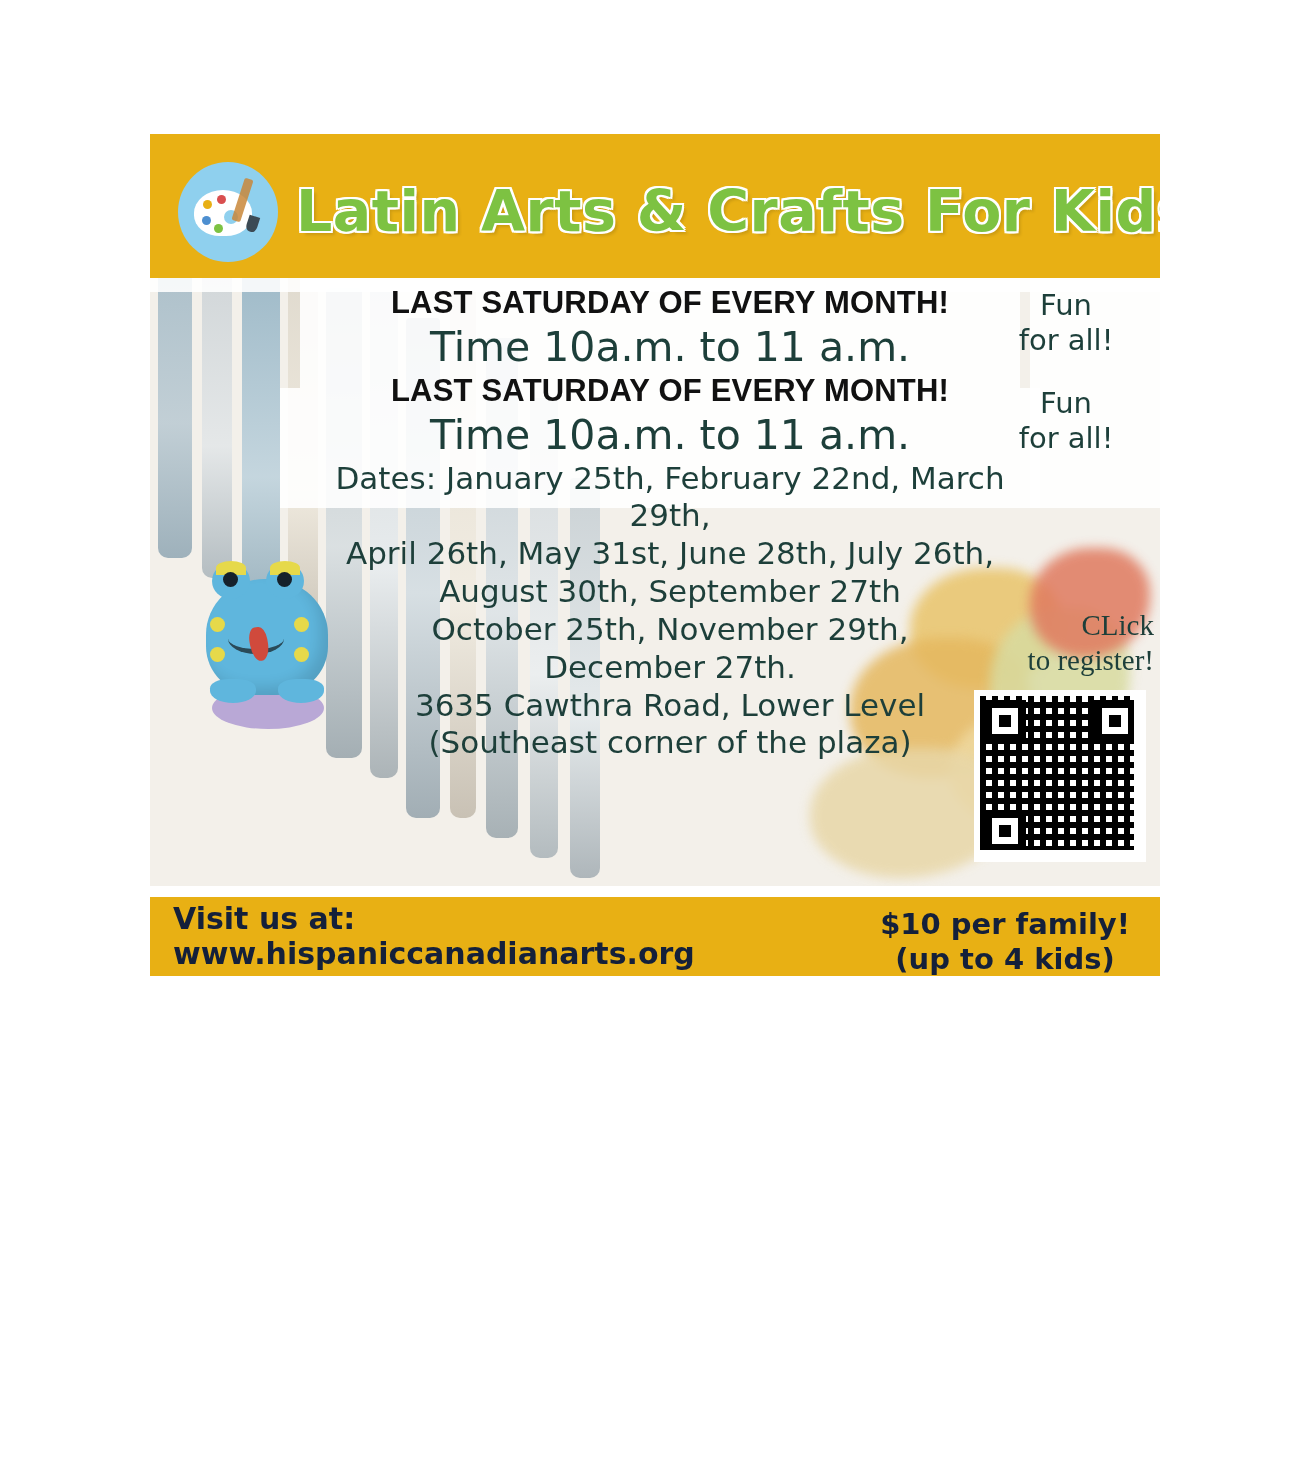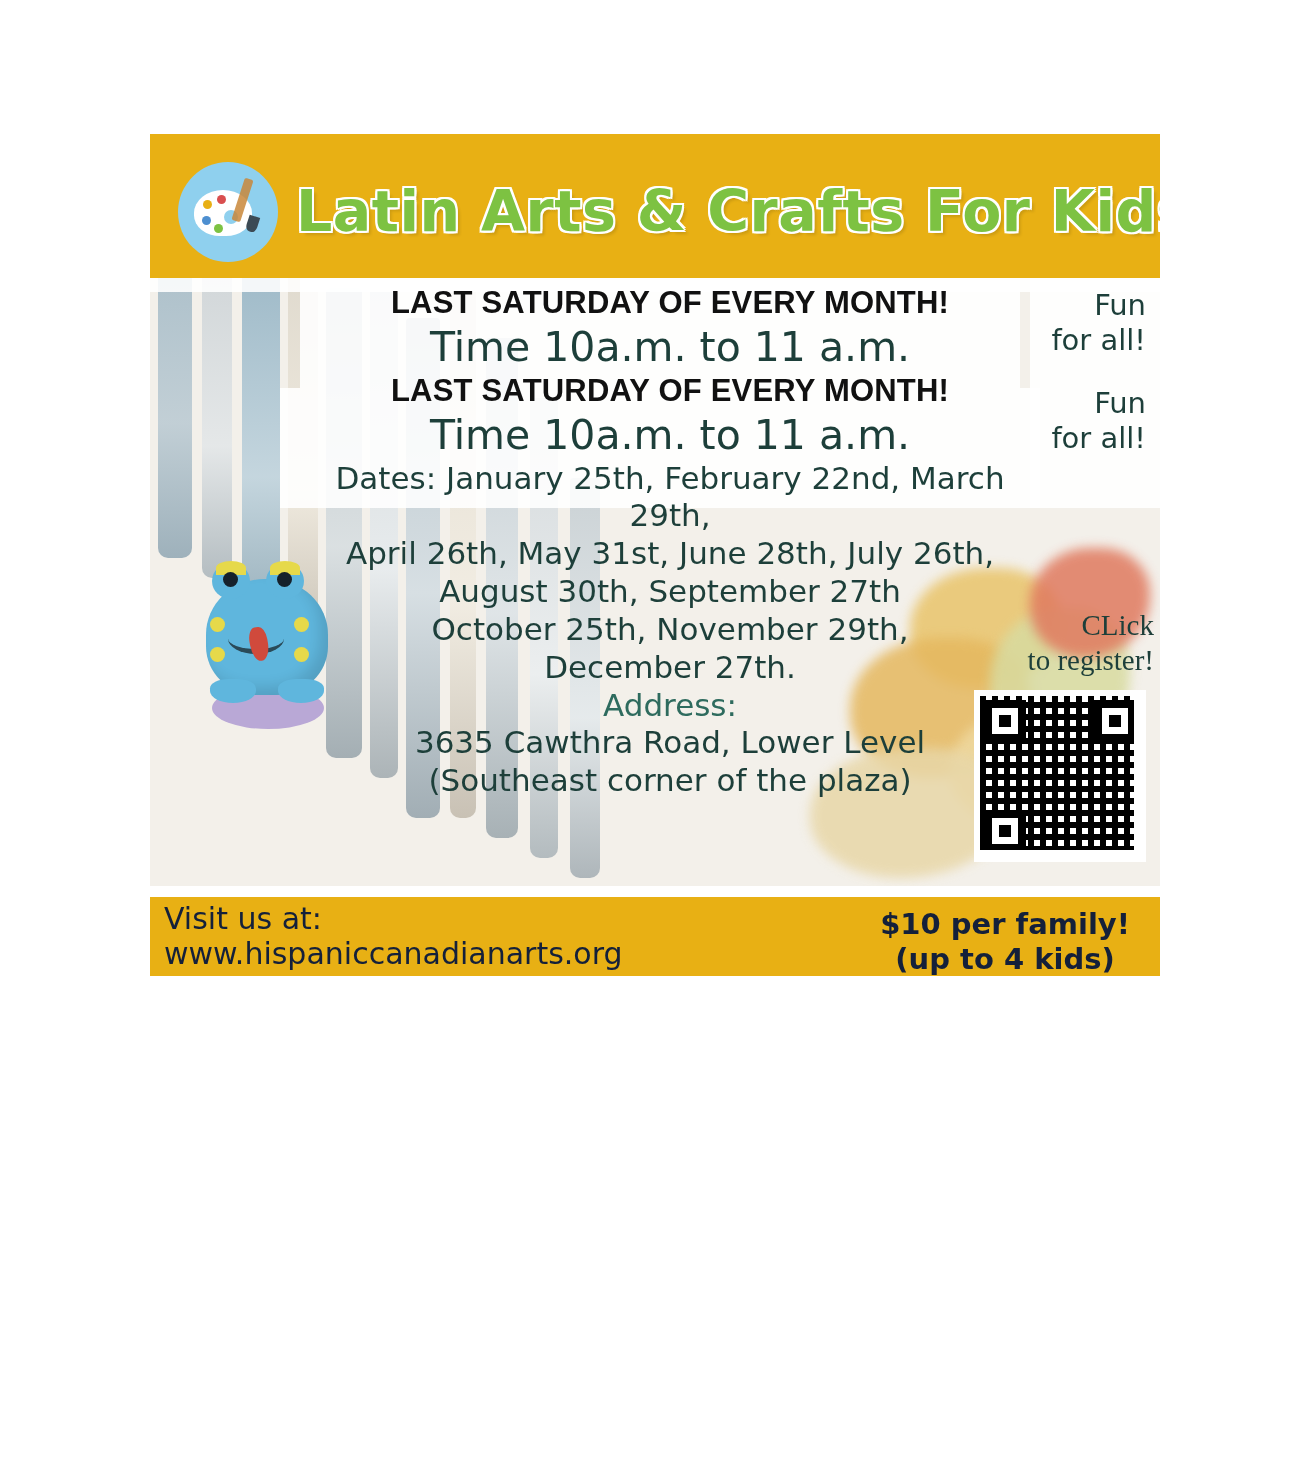--- a/index.html
+++ b/index.html
@@ -189,21 +189,21 @@
   }
   .l-addr {
     font-size: 31px;
     color: #1d3f3a;
   }
 
   
   .fun-note {
     position: absolute;
     right: 14px;
-    text-align: right;
+    text-align: center;
     font-family: "DejaVu Sans", sans-serif;
     font-size: 29px;
     color: #1d3f3a;
     line-height: 1.22;
     width: 160px;
   }
   .fun-1 { top: 10px; }
   .fun-2 { top: 108px; }
 
   .click-note {
@@ -370,24 +370,24 @@
   .footer-band {
     position: absolute;
     left: 0;
     top: 763px;
     width: 1010px;
     height: 79px;
     background: #e8b014;
   }
   .visit-text {
     position: absolute;
-    left: 14px;
+    left: 23px;
     top: 4px;
     font-family: "DejaVu Sans", sans-serif;
-    font-weight: normal;
+    font-weight: bold;
     font-size: 30px;
     color: #14203a;
     line-height: 1.18;
   }
   .price-text {
     position: absolute;
     right: 30px;
     top: 10px;
     text-align: center;
     font-family: "DejaVu Sans", sans-serif;
@@ -468,21 +468,20 @@
     <div class="text-block">
       <div class="line l-bold-head">LAST SATURDAY OF EVERY MONTH!</div>
       <div class="line l-time">Time 10a.m. to 11 a.m.</div>
       <div class="line l-bold-head">LAST SATURDAY OF EVERY MONTH!</div>
       <div class="line l-time">Time 10a.m. to 11 a.m.</div>
       <div class="line l-dates">Dates: January 25th, February 22nd, March 29th,</div>
       <div class="line l-dates">April 26th, May 31st, June 28th, July 26th,</div>
       <div class="line l-dates">August 30th, September 27th</div>
       <div class="line l-dates">October 25th, November 29th,</div>
       <div class="line l-dates">December 27th.</div>
-      <div class="line l-addr-label">Address:</div>
       <div class="line l-addr">3635 Cawthra Road, Lower Level</div>
       <div class="line l-addr">(Southeast corner of the plaza)</div>
     </div>
 
     <div class="fun-note fun-1">
       <div>Fun</div>
       <div>for all!</div>
     </div>
     <div class="fun-note fun-2">
       <div>Fun</div>

